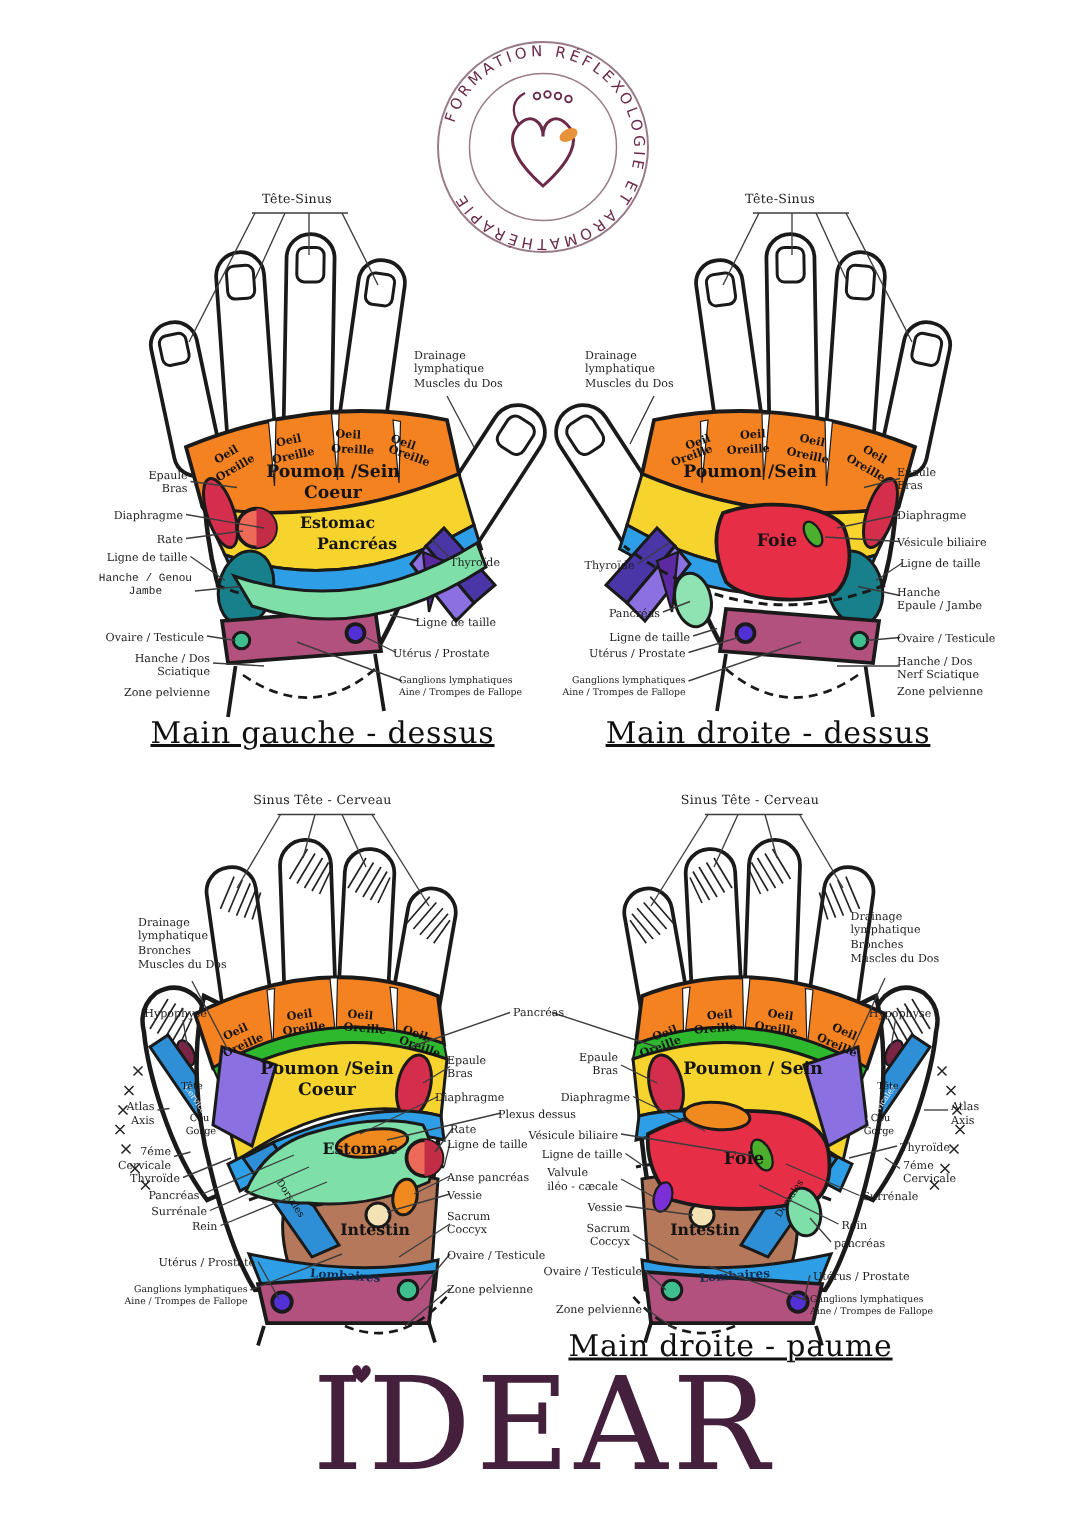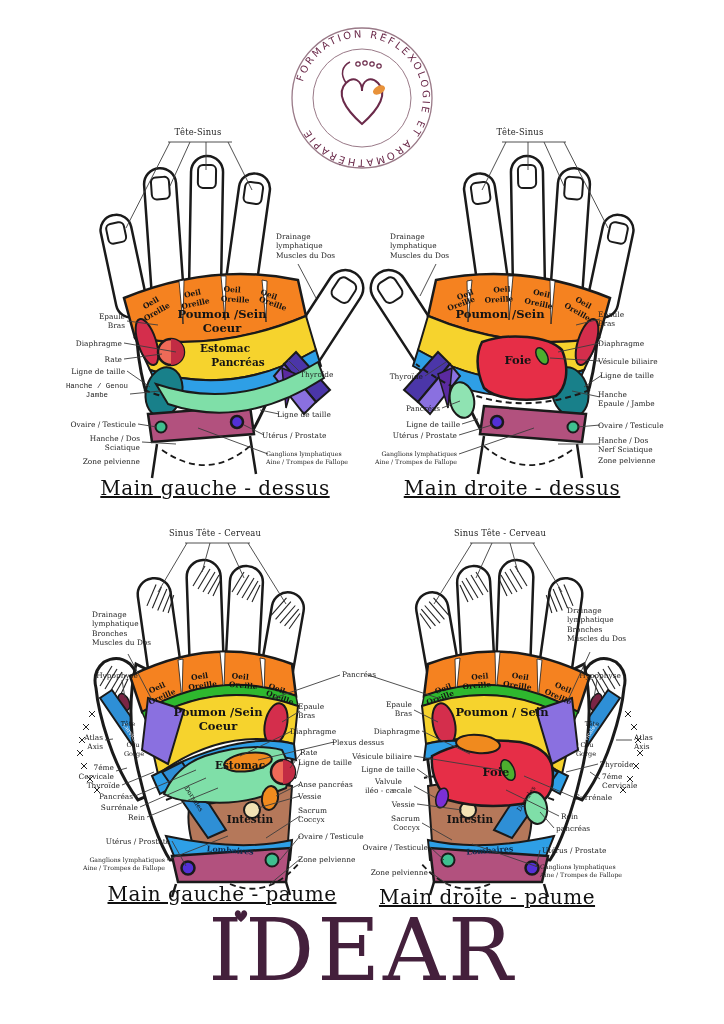--- a/index.html
+++ b/index.html
@@ -433,32 +433,31 @@
       <div class="lbl" style="top: 812px; left: 561px;">Rein</div>
       <div class="lbl" style="top: 824px; left: 556px;">pancréas</div>
       <div class="lbl" style="top: 846px; left: 542px;">Utérus / Prostate</div>
       <div class="lbl sm" style="top: 863px; left: 540px;">Ganglions lymphatiques
 Aine / Trompes de Fallope</div>
       <div class="lbl" style="top: 700px; right: 312px; text-align: right;">Epaule
 Bras</div>
       <div class="lbl" style="top: 727px; right: 304px; text-align: right;">Diaphragme</div>
       <div class="lbl" style="top: 752px; right: 312px; text-align: right;">Vésicule biliaire</div>
       <div class="lbl" style="top: 765px; right: 309px; text-align: right;">Ligne de taille</div>
-      <div class="lbl" style="top: 777px; right: 312px; text-align: center; margin-left: 12px;">Valvule
+      <div class="lbl" style="top: 777px; right: 312px; text-align: left; margin-left: 12px;">Valvule
 iléo - cæcale</div>
       <div class="lbl" style="top: 800px; right: 309px; text-align: right;">Vessie</div>
       <div class="lbl" style="top: 814px; right: 304px; text-align: right;">Sacrum
 Coccyx</div>
       <div class="lbl" style="top: 843px; right: 296px; text-align: right;">Ovaire / Testicule</div>
       <div class="lbl" style="top: 868px; right: 296px; text-align: right;">Zone pelvienne</div>
     </div>
 
 <div class="cap" style="left:215px;top:478px">Main gauche - dessus</div>
 <div class="cap" style="left:512px;top:478px">Main droite - dessus</div>
-<div class="cap" style="left:222px;top:884px">Main gauche - paume</div>
 <div class="cap" style="left:487px;top:887px">Main droite - paume</div>
 
 <div class="brand">IDEAR</div>
 <svg class="brand-heart" width="18" height="14" viewBox="0 0 18 14">
   <path d="M9,13 C4,9 1,5 4,2 C6,0 9,2 9,5 C9,2 12,0 14,2 C17,5 14,9 9,13 Z" fill="#44203C"></path>
 </svg>
 
 </div>
 
 </body></html>

